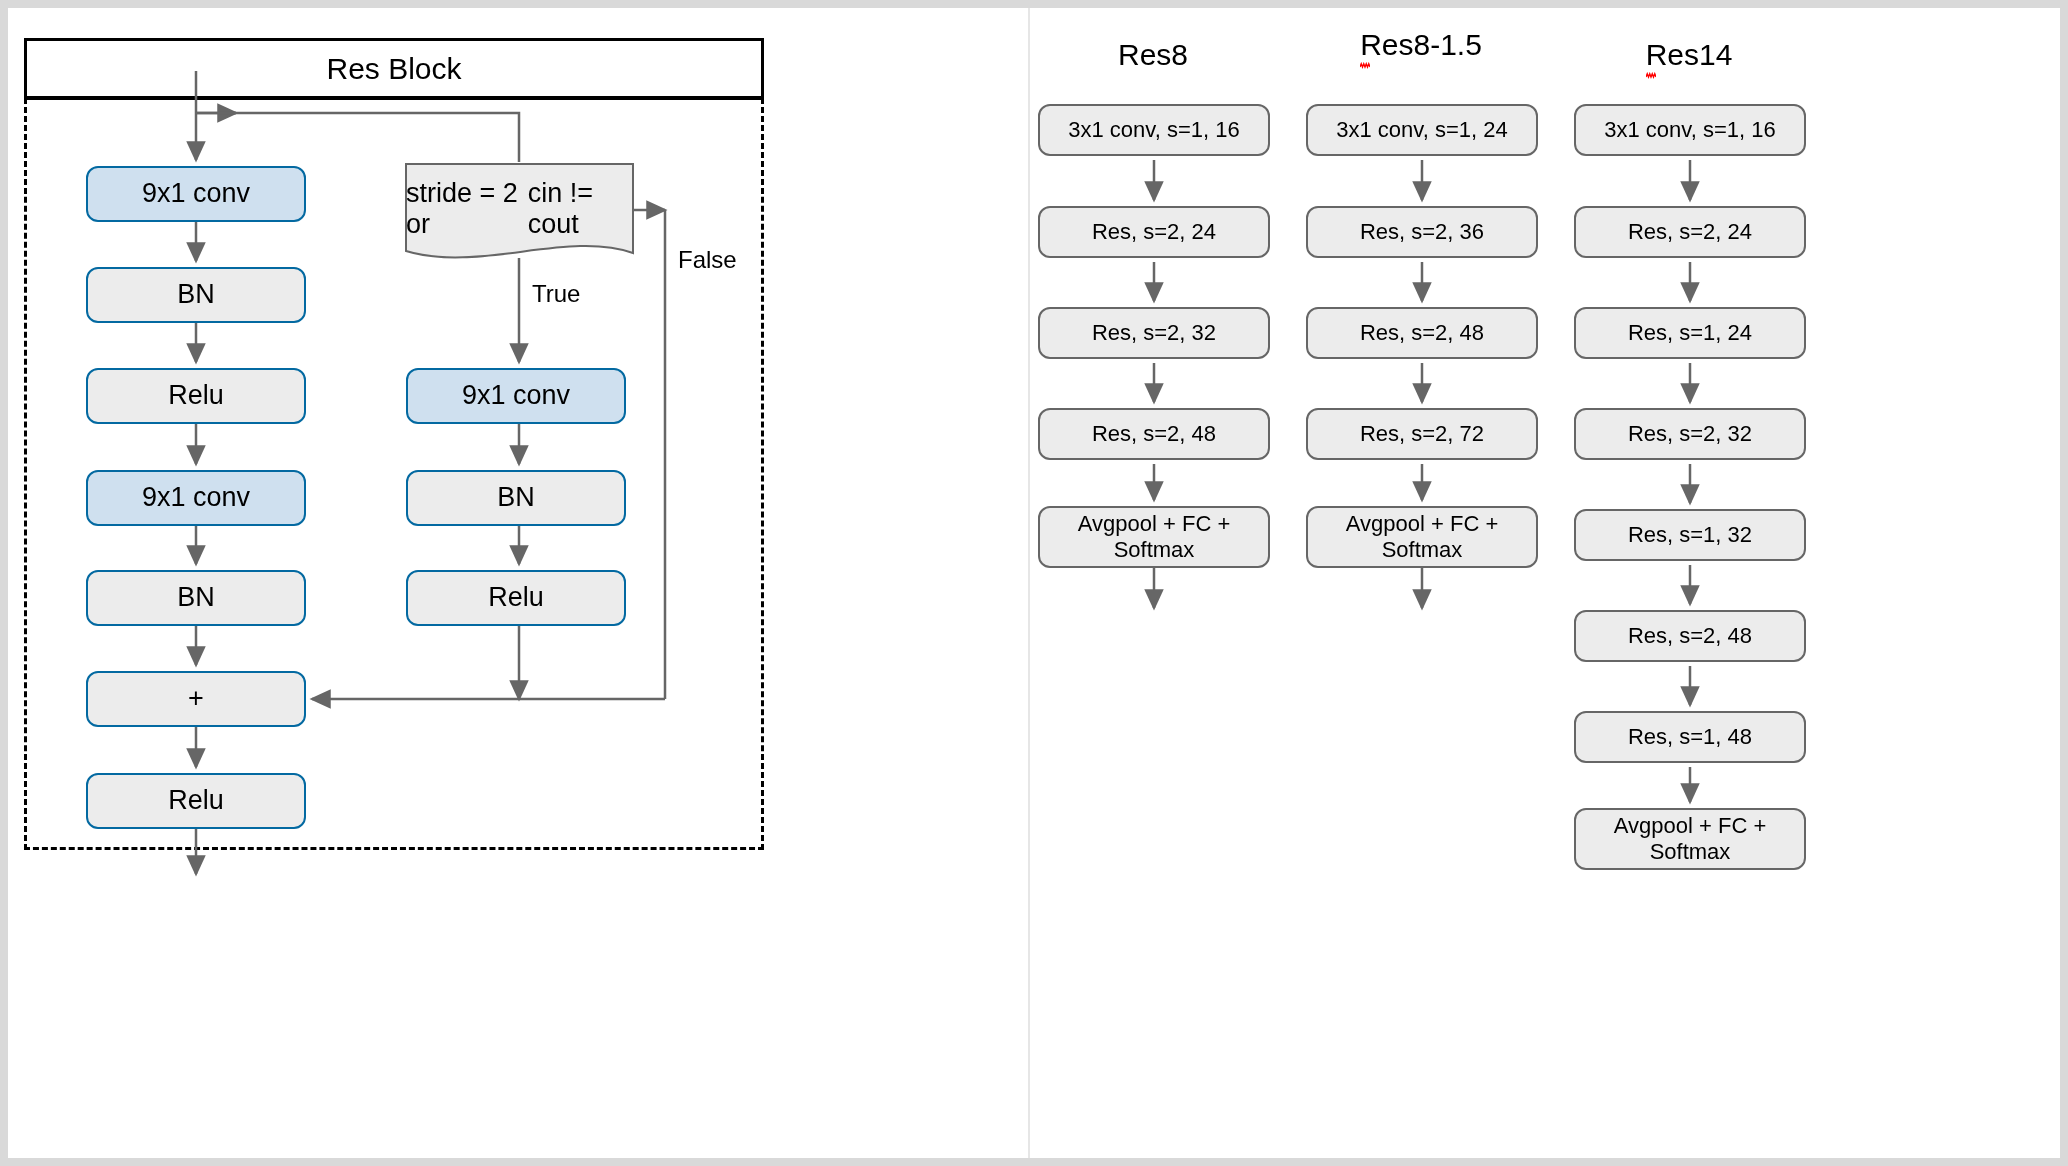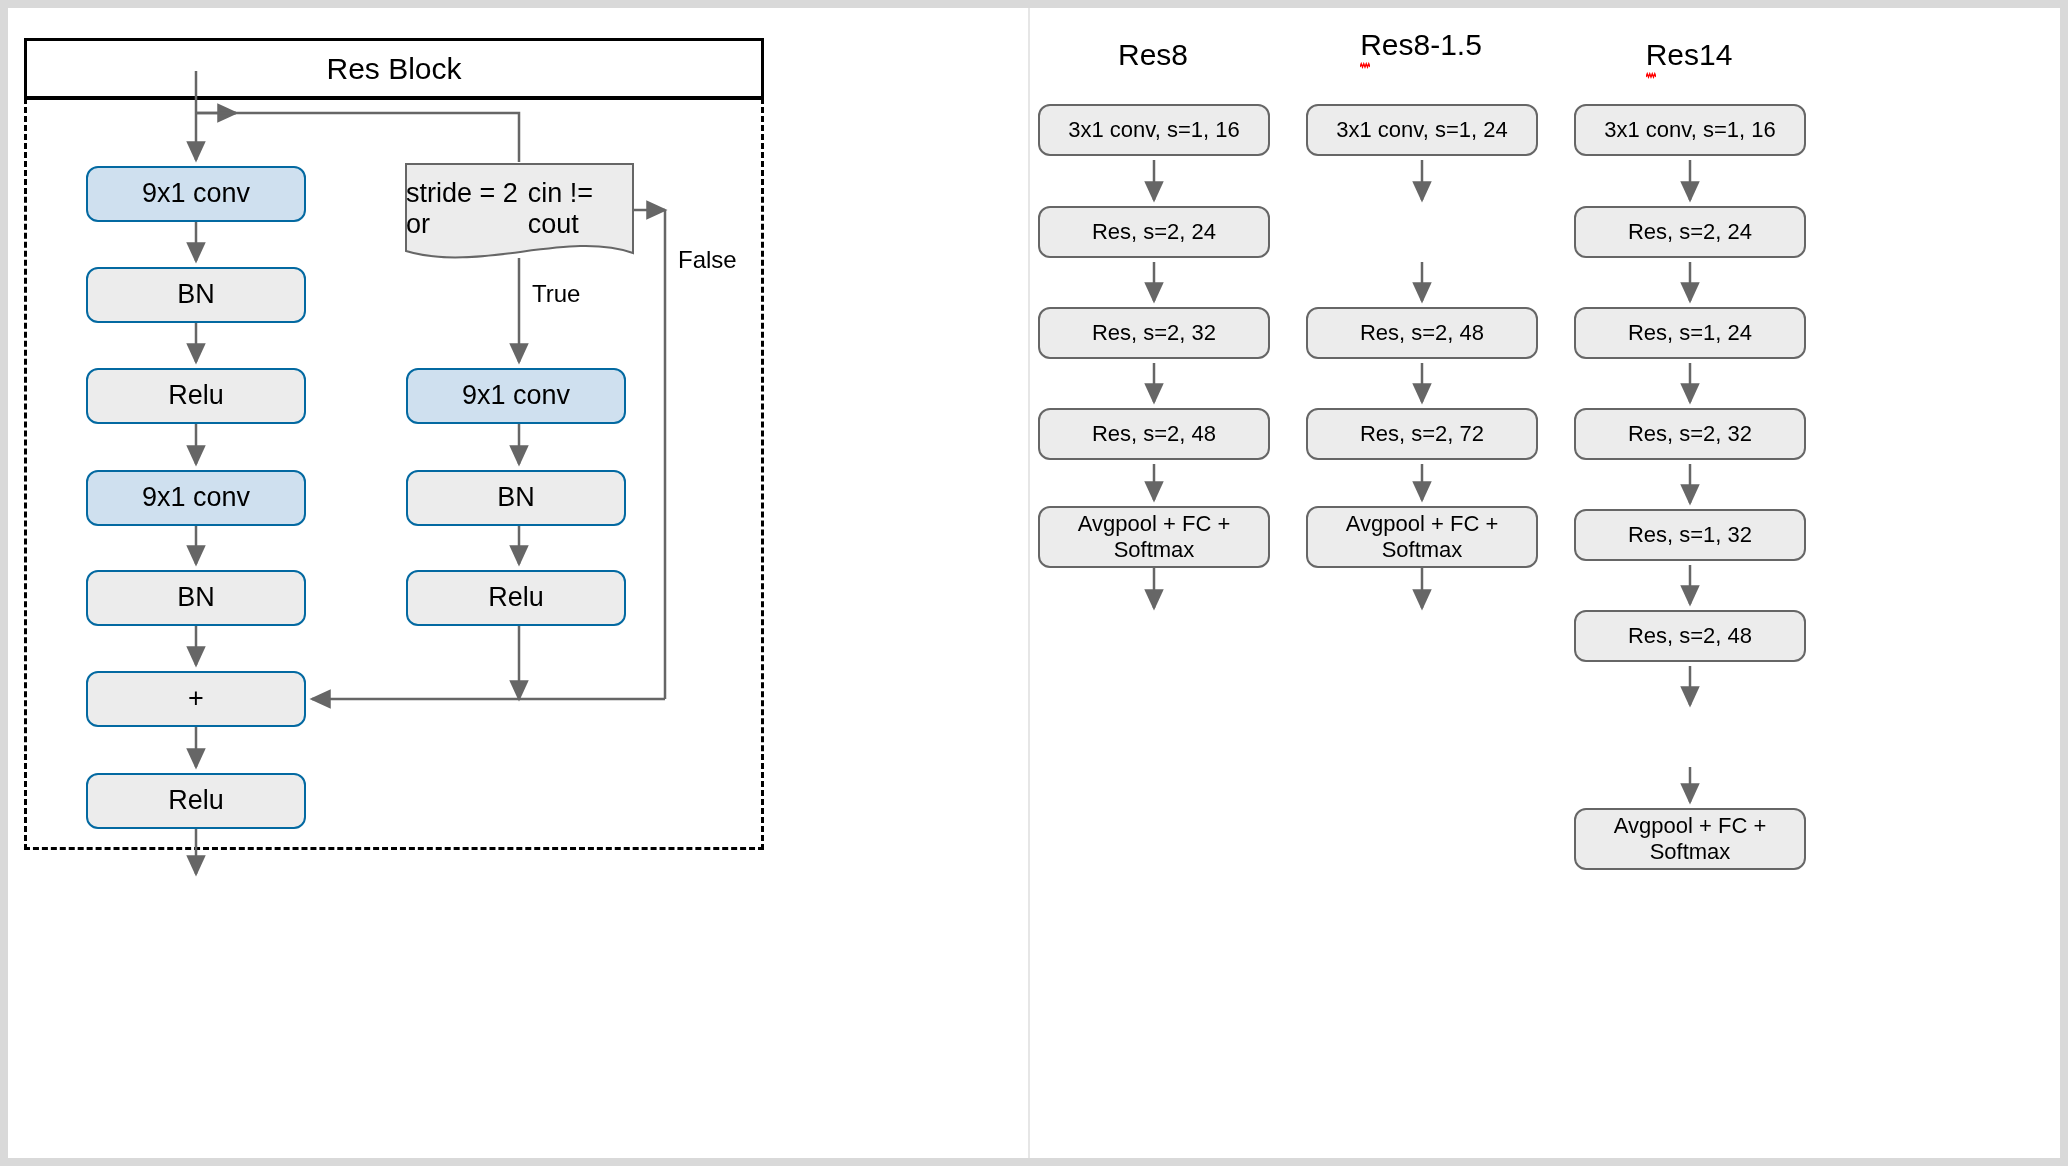--- a/index.html
+++ b/index.html
@@ -195,20 +195,23 @@
 Softmax</span></div>
 
   <div class="col-title" style="left:1298px;top:20px;">
     <span class="sp">Res8-1.5<svg class="squig" viewBox="0 0 10 7" preserveAspectRatio="none" xmlns="http://www.w3.org/2000/svg" style="background: none;">
           <path d="M0,5 L1.25,1.8 L2.5,5 L3.75,1.8 L5,5 L6.25,1.8 L7.5,5 L8.75,1.8 L10,5" fill="none" stroke="#ff0000" stroke-width="1.4" vector-effect="non-scaling-stroke"></path>
         </svg></span>
   </div>
   <div class="stage" style="left:1298px;top:96px;">
       <span>3x1 conv, s=1, 24</span>
     </div>
+  <div class="stage" style="left:1298px;top:198px;">
+      <span>Res, s=2, 36</span>
+    </div>
   <div class="stage" style="left:1298px;top:299px;">
       <span>Res, s=2, 48</span>
     </div>
   <div class="stage" style="left:1298px;top:400px;">
       <span>Res, s=2, 72</span>
     </div>
   <div class="stage tall" style="left:1298px;top:498px;white-space:pre-line;"><span>Avgpool + FC +
 Softmax</span></div>
 
   <div class="col-title" style="left:1566px;top:30px;">
@@ -226,20 +229,23 @@
       <span>Res, s=1, 24</span>
     </div>
   <div class="stage" style="left:1566px;top:400px;">
       <span>Res, s=2, 32</span>
     </div>
   <div class="stage" style="left:1566px;top:501px;">
       <span>Res, s=1, 32</span>
     </div>
   <div class="stage" style="left:1566px;top:602px;">
       <span>Res, s=2, 48</span>
+    </div>
+  <div class="stage" style="left:1566px;top:703px;">
+      <span>Res, s=1, 48</span>
     </div>
   <div class="stage tall" style="left:1566px;top:800px;white-space:pre-line;"><span>Avgpool + FC +
 Softmax</span></div>
 
   <svg class="edges" width="2052" height="1150">
     <g stroke="#666" stroke-width="2.5" fill="none">
 
       <path d="M1146,152 L1146,192" marker-end="url(#ah)"></path>
       <path d="M1146,254 L1146,293" marker-end="url(#ah)"></path>
       <path d="M1146,355 L1146,394" marker-end="url(#ah)"></path>

